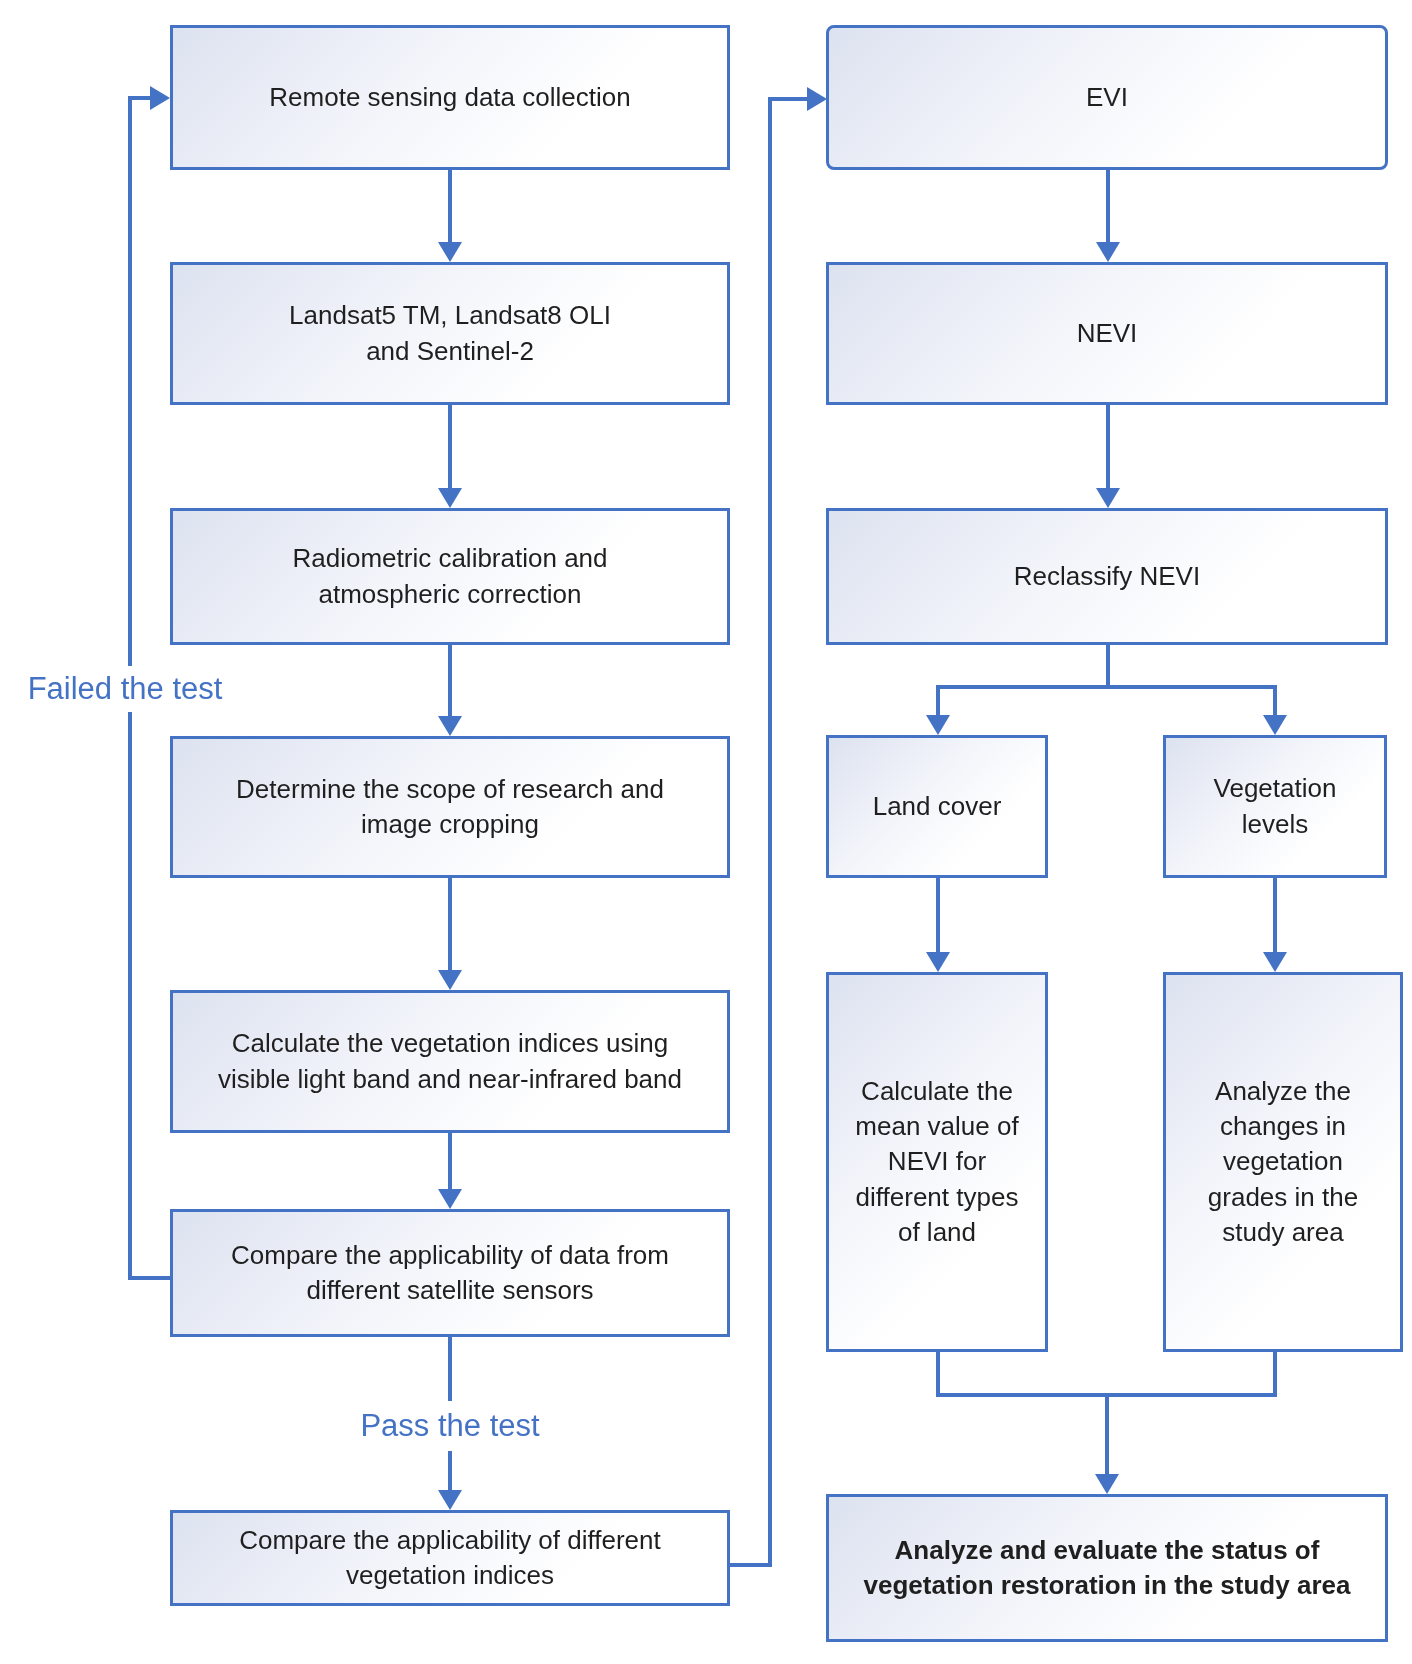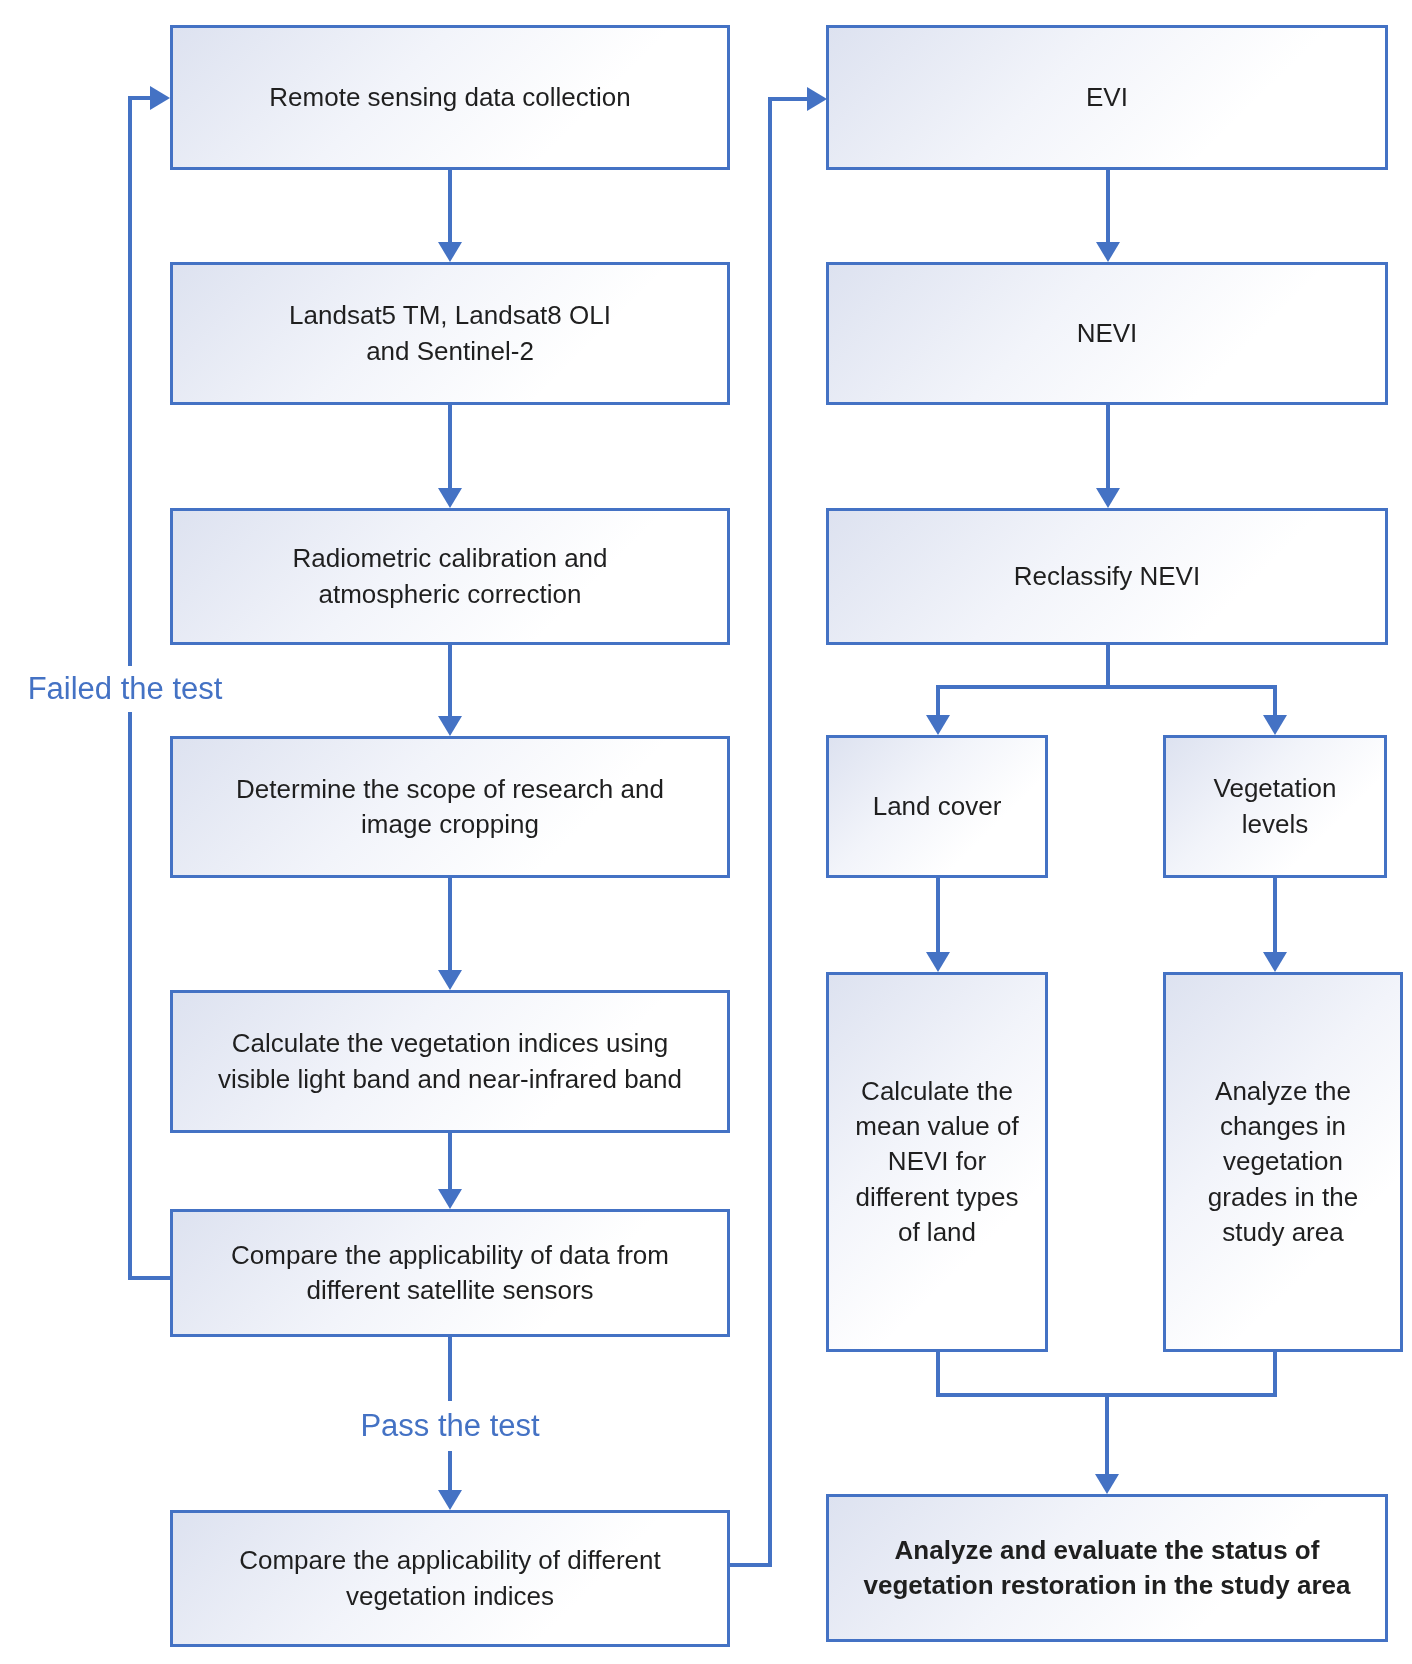--- a/index.html
+++ b/index.html
@@ -61,24 +61,24 @@
     text-align: center;
   }
 
   
   .b-remote    { left: 170px; top: 25px;   width: 560px; height: 145px; }
   .b-landsat   { left: 170px; top: 262px;  width: 560px; height: 143px; }
   .b-radiometric { left: 170px; top: 508px; width: 560px; height: 137px; }
   .b-scope     { left: 170px; top: 736px;  width: 560px; height: 142px; }
   .b-calcindices { left: 170px; top: 990px; width: 560px; height: 143px; }
   .b-comparesensors { left: 170px; top: 1209px; width: 560px; height: 128px; }
-  .b-compareindices { left: 170px; top: 1510px; width: 560px; height: 137px; }
+  .b-compareindices { left: 170px; top: 1510px; width: 560px; height: 96px; }
 
   
-  .b-evi       { left: 826px; top: 25px;   width: 562px; height: 145px; }
+  .b-evi       { left: 826px; top: 25px;   width: 562px; height: 145px; border-radius: 8px; }
   .b-nevi      { left: 826px; top: 262px;  width: 562px; height: 143px; }
   .b-reclassify{ left: 826px; top: 508px;  width: 562px; height: 137px; }
   .b-landcover { left: 826px; top: 735px;  width: 222px; height: 143px; }
   .b-veglevels { left: 1163px; top: 735px; width: 224px; height: 143px; }
   .b-calcmean  { left: 826px; top: 972px;  width: 222px; height: 380px; }
   .b-analyzechanges { left: 1163px; top: 972px; width: 240px; height: 380px; }
   .b-final     { left: 826px; top: 1494px; width: 562px; height: 148px; font-weight: bold; }
 
   .lbl-failed { left: 12px;  top: 666px;  width: 226px; height: 46px; }
   .lbl-pass   { left: 340px; top: 1401px; width: 220px; height: 50px; }

